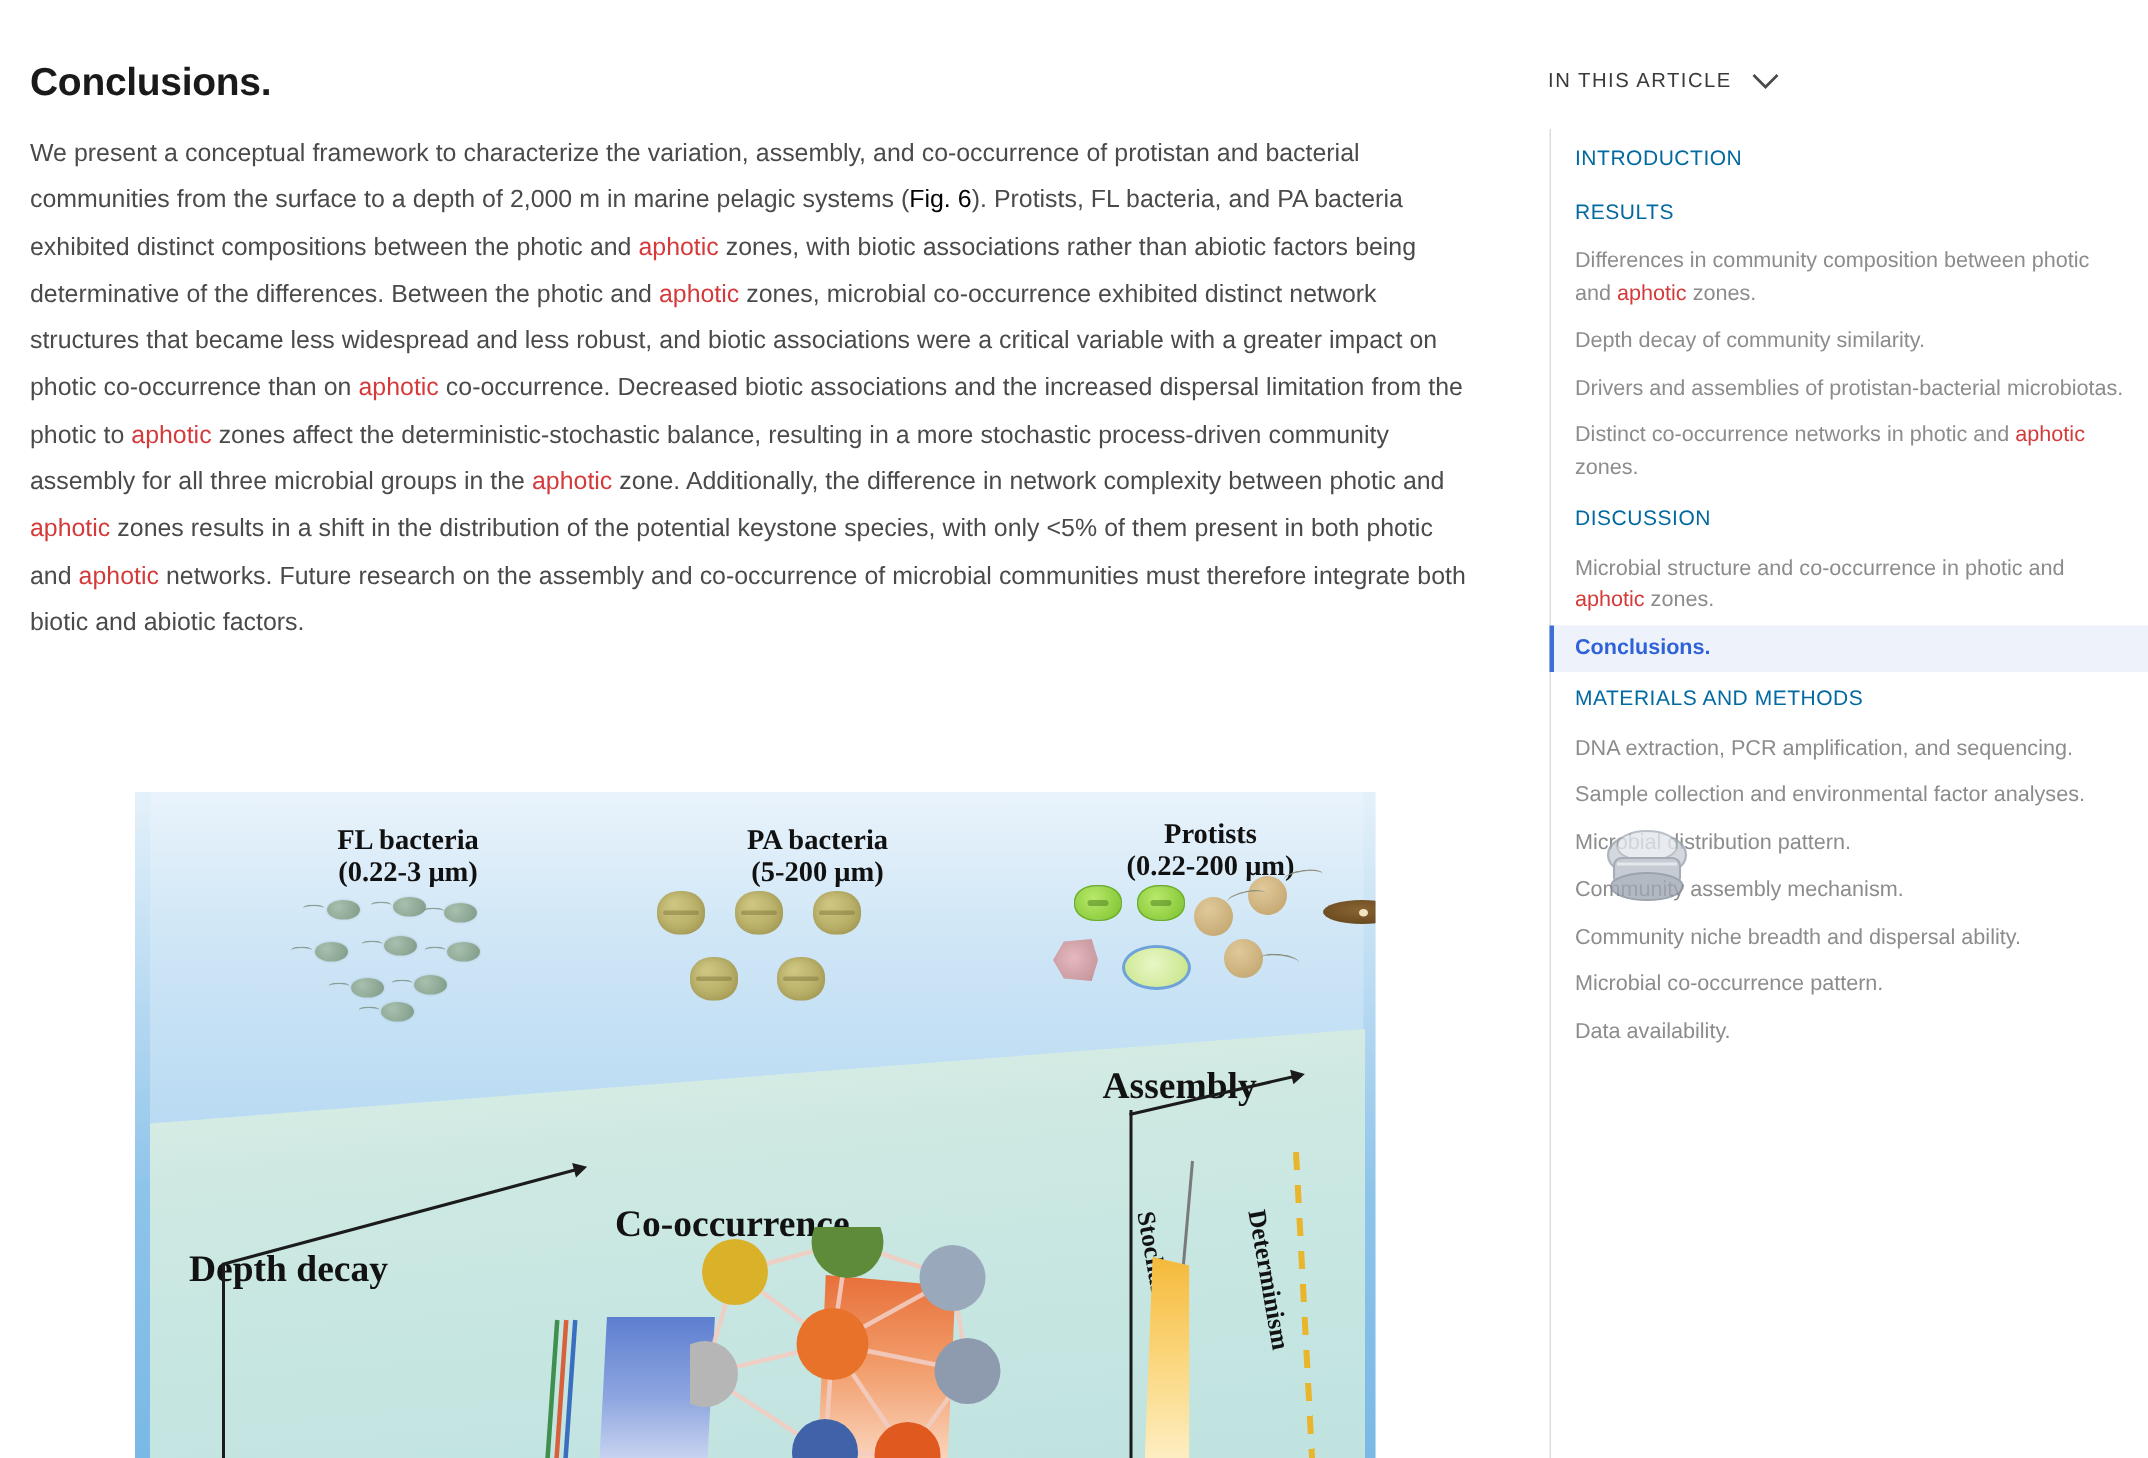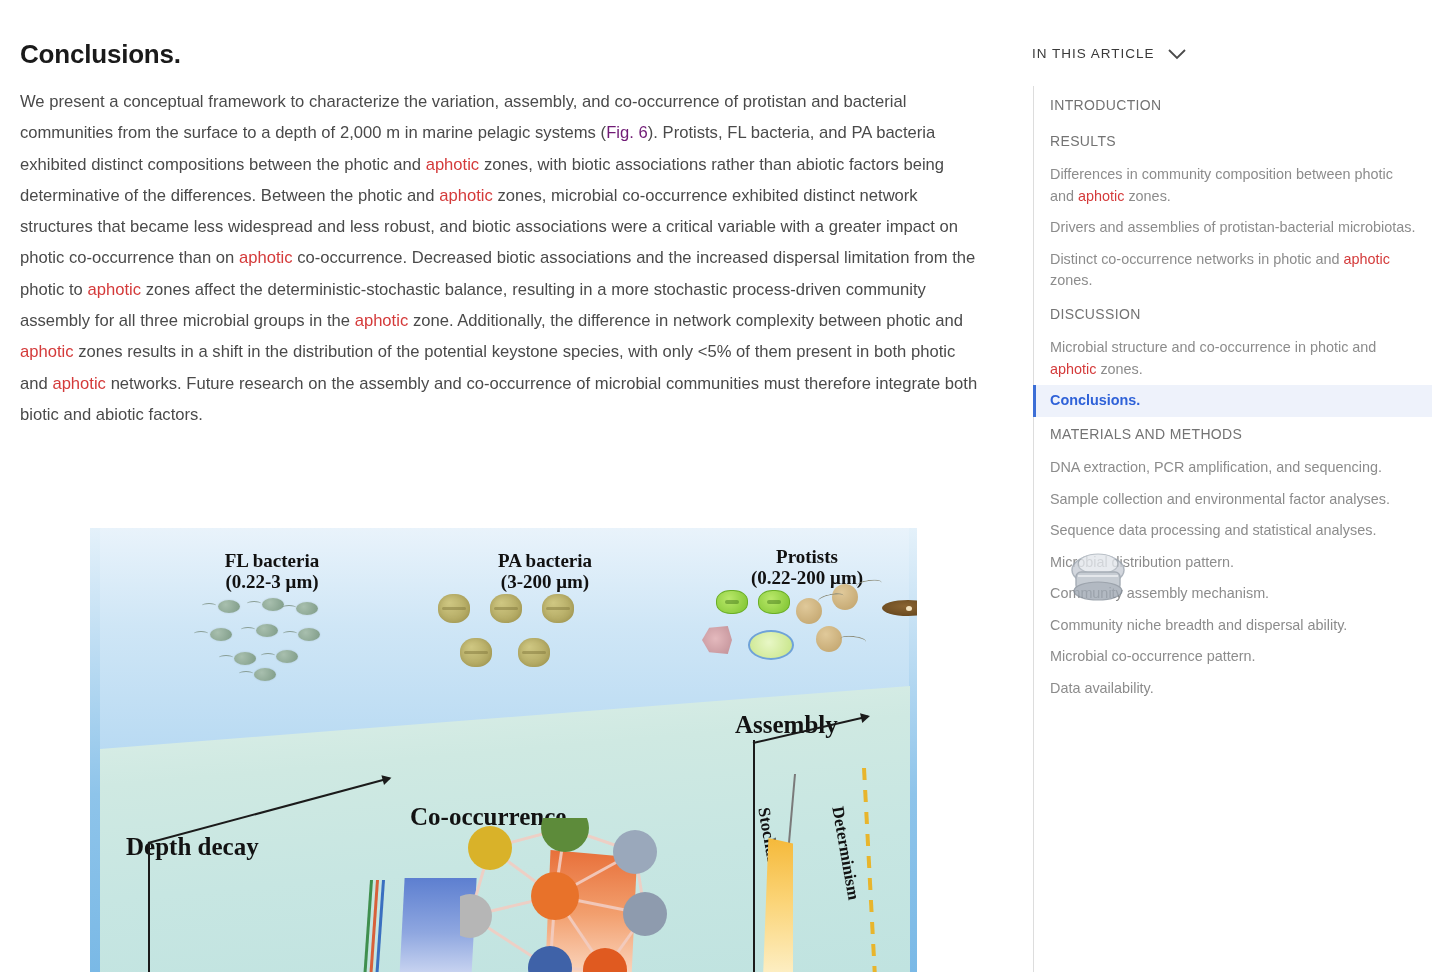--- a/index.html
+++ b/index.html
@@ -36,21 +36,21 @@
     position: absolute;
     left: 20px; top: 86px;
     width: 962px;
     font-size: 16.6px;
     line-height: 31.3px;
     color: #4a4a4a;
     text-align: left;
     word-spacing: 0.1px;
   }
   .aphotic { color: #d43a3a; }
-  .figlink { color: #701a75; }
+  .figlink { color: #000000; }
 
   
   #figure {
     position: absolute;
     left: 90px; top: 528px;
     width: 827px; height: 444px;
     overflow: hidden;
     background: linear-gradient(180deg,#e9f3fb 0%, #cfe6f6 22%, #bcdcf3 46%, #a9d2f0 70%, #9cc9ec 100%);
   }
   
@@ -228,21 +228,21 @@
   .toc-item {
     position: relative;
     padding: 5px 12px 5px 16px;
     font-size: 14.4px;
     line-height: 21.5px;
     color: #8c8c8c;
     box-sizing: border-box;
     width: 398px;
   }
   .toc-item.heading {
-    color: #737373;
+    color: #0369a1;
     font-size: 14px;
     letter-spacing: 0.35px;
     padding-top: 7px;
     padding-bottom: 7px;
   }
   .toc-item.active {
     background: #eef2fb;
     color: #2f62d8;
     font-weight: bold;
   }
@@ -275,21 +275,21 @@
     <div id="figure">
       <div id="fig-strip-left"></div>
       <div id="fig-strip-right"></div>
 
       <div class="grp-label" id="grp-fl">
         <span>FL bacteria</span><br>
         <span>(0.22-3 μm)</span>
       </div>
       <div class="grp-label" id="grp-pa">
         <span>PA bacteria</span><br>
-        <span>(3-200 μm)</span>
+        <span>(5-200 μm)</span>
       </div>
       <div class="grp-label" id="grp-pr">
         <span>Protists</span><br>
         <span>(0.22-200 μm)</span>
       </div>
 
       <div class="cellrow">
         <div class="flcell" style="left:128px;top:72px;"></div>
         <div class="flflag" style="left:112px;top:75px;"></div>
         <div class="flcell" style="left:172px;top:70px;"></div>
@@ -392,29 +392,29 @@
       <svg id="chevron" viewBox="0 0 20 12">
         <polyline points="2,2 10,10 18,2" fill="none" stroke="#4a4a4a" stroke-width="1.8"></polyline>
       </svg>
     </div>
 
     <div id="toc-rail"></div>
     <div id="toc-list">
         <div class="toc-item heading">INTRODUCTION</div>
         <div class="toc-item heading">RESULTS</div>
         <div class="toc-item sub">Differences in community composition between photic and <span class="aphotic">aphotic</span> zones.</div>
+        <div class="toc-item sub">Depth decay of community similarity.</div>
         <div class="toc-item sub">Drivers and assemblies of protistan-bacterial microbiotas.</div>
         <div class="toc-item sub">Distinct co-occurrence networks in photic and <span class="aphotic">aphotic</span> zones.</div>
         <div class="toc-item heading">DISCUSSION</div>
         <div class="toc-item sub">Microbial structure and co-occurrence in photic and <span class="aphotic">aphotic</span> zones.</div>
         <div class="toc-item sub active">Conclusions.</div>
         <div class="toc-item heading">MATERIALS AND METHODS</div>
         <div class="toc-item sub">DNA extraction, PCR amplification, and sequencing.</div>
         <div class="toc-item sub">Sample collection and environmental factor analyses.</div>
-        <div class="toc-item sub">Sequence data processing and statistical analyses.</div>
         <div class="toc-item sub">Microbial distribution pattern.</div>
         <div class="toc-item sub">Community assembly mechanism.</div>
         <div class="toc-item sub">Community niche breadth and dispersal ability.</div>
         <div class="toc-item sub">Microbial co-occurrence pattern.</div>
         <div class="toc-item sub">Data availability.</div>
       </div>
   </div>
 
   <svg id="cursor" viewBox="0 0 72 62">
     <g opacity="0.80">

